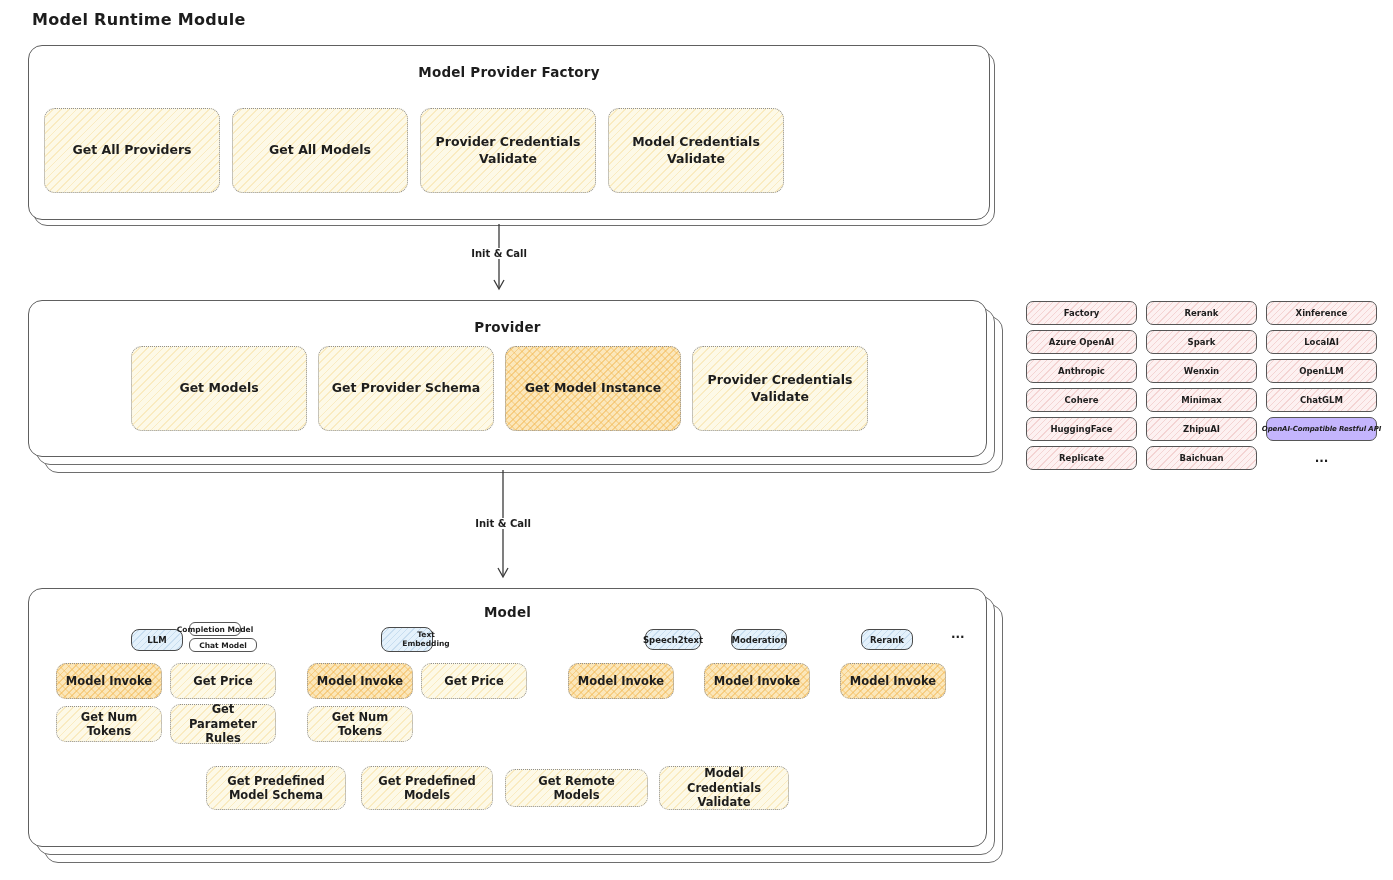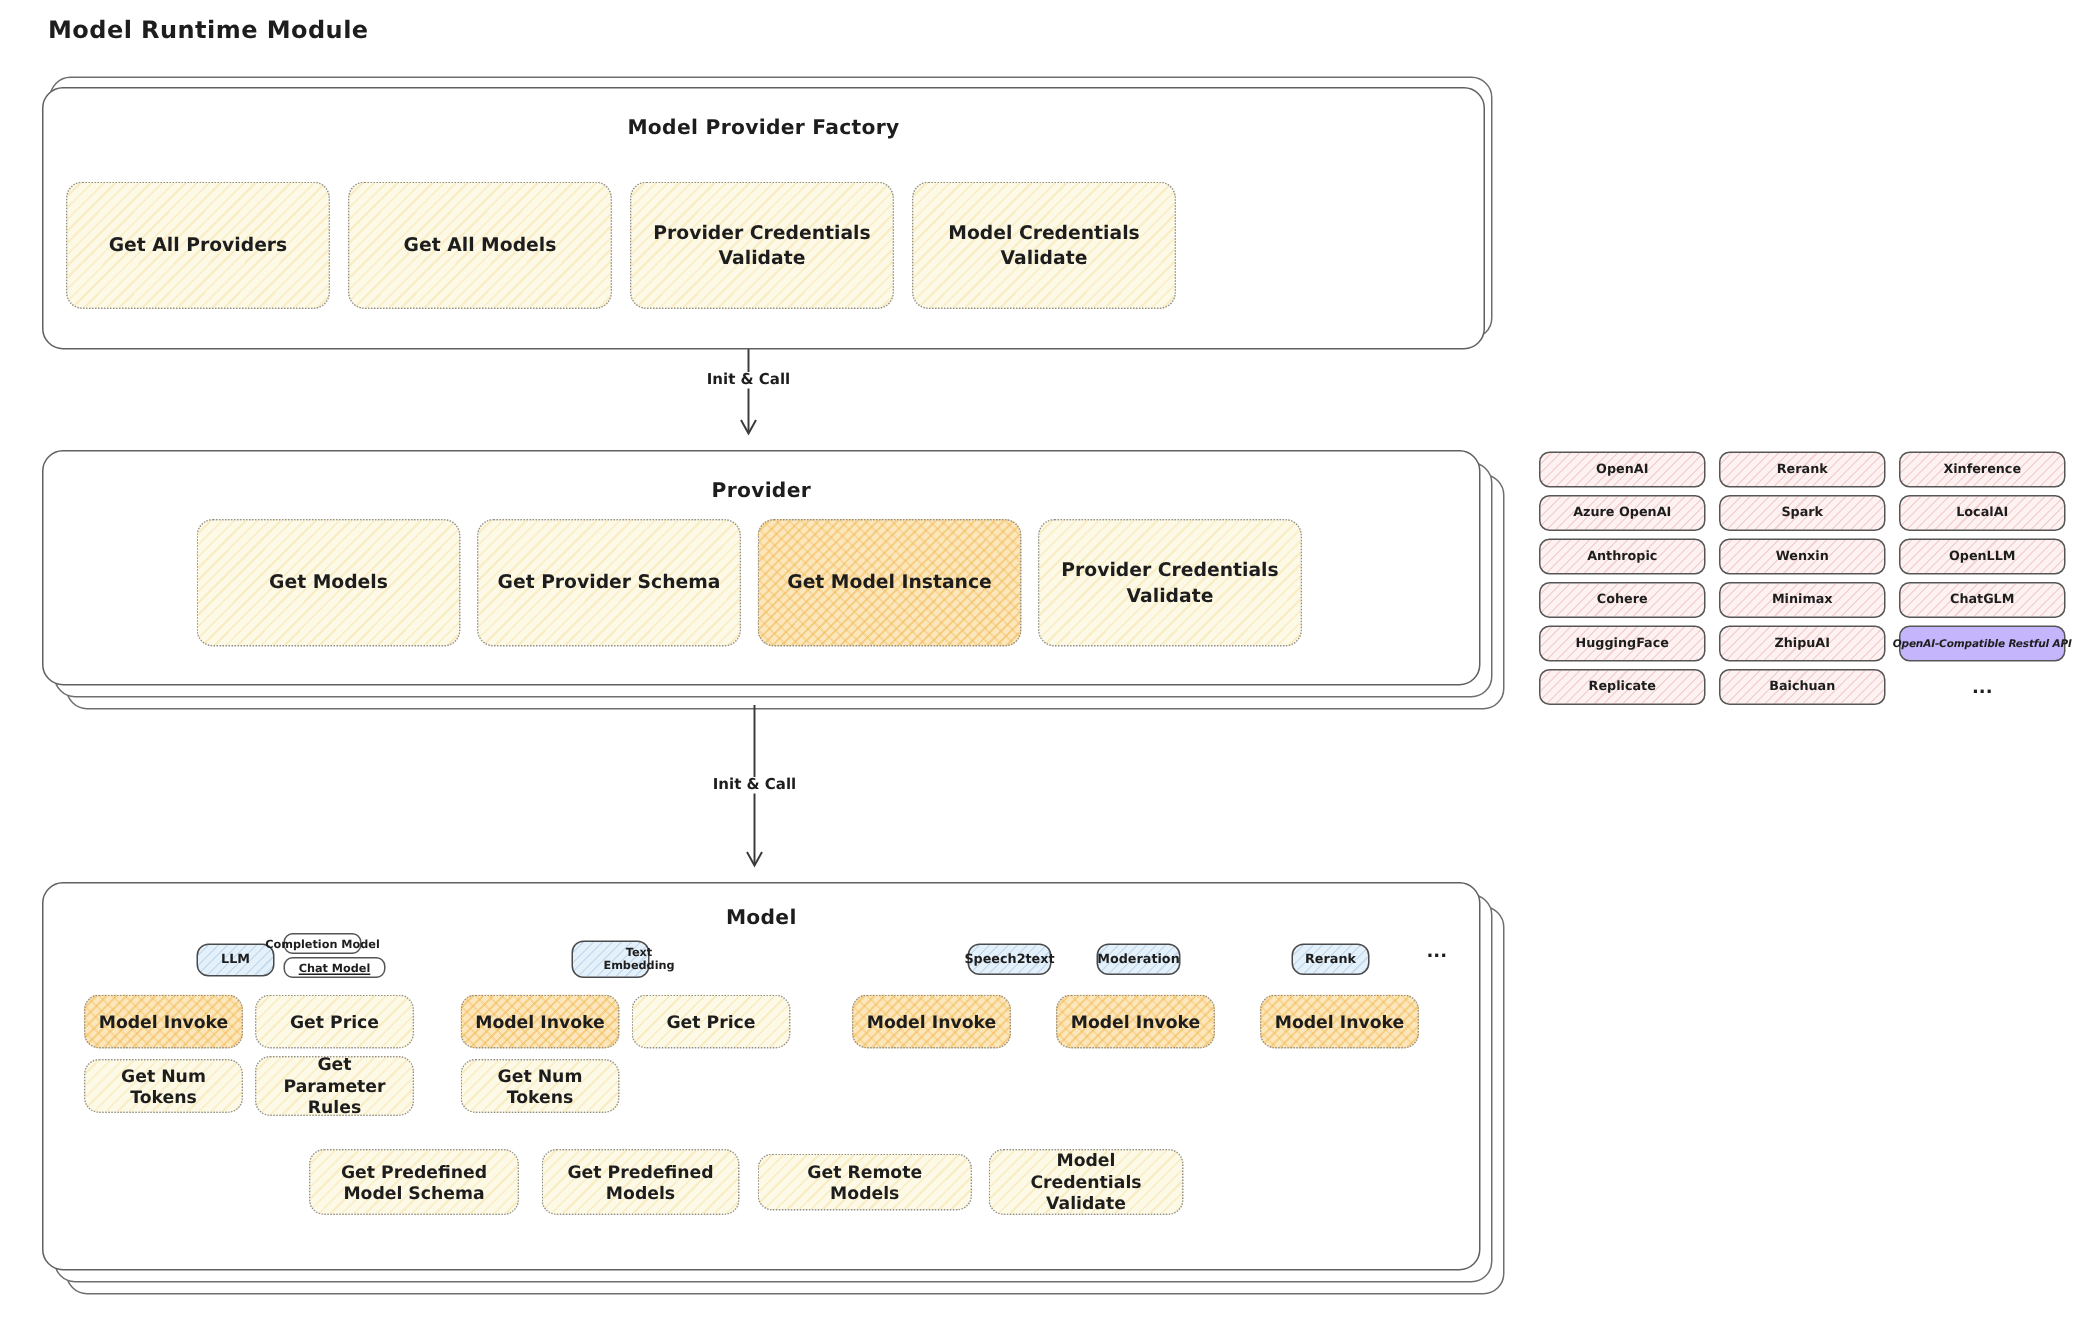--- a/index.html
+++ b/index.html
@@ -94,42 +94,42 @@
   </div>
 
   <div class="arrow" style="left:495px;top:470px;width:16px;height:114px;">
     <svg width="16" height="114" viewBox="0 0 16 114">
       <line x1="8" y1="0" x2="8" y2="106" stroke="#3a3a3a" stroke-width="1.3"></line>
       <path d="M3 98 L8 107 L13 98" fill="none" stroke="#3a3a3a" stroke-width="1.3"></path>
     </svg>
     <span class="arrow-label" style="top:48px;">Init &amp; Call</span>
   </div>
 
-  <section class="big-box" style="left:28px;top:58px;width:960px;height:173px;">
+  <section class="big-box" style="left:28px;top:45px;width:960px;height:173px;">
     <div class="box-title">Model Provider Factory</div>
     <div class="big-row" id="factory-buttons" style="left:15px;top:62px;gap:12px;">
         <div class="node">Get All Providers</div>
         <div class="node">Get All Models</div>
         <div class="node">Provider Credentials Validate</div>
         <div class="node">Model Credentials Validate</div>
       </div>
   </section>
 
   <section class="big-box" style="left:28px;top:300px;width:957px;height:155px;">
     <div class="box-title">Provider</div>
     <div class="big-row" id="provider-buttons" style="left:102px;top:45px;gap:11px;">
         <div class="node">Get Models</div>
         <div class="node">Get Provider Schema</div>
         <div class="node hl">Get Model Instance</div>
         <div class="node">Provider Credentials Validate</div>
       </div>
   </section>
 
   <div class="chip-grid" id="provider-catalog">
-      <div class="chip">OpenAI</div>
+      <div class="chip">Factory</div>
       <div class="chip">Rerank</div>
       <div class="chip">Xinference</div>
       <div class="chip">Azure OpenAI</div>
       <div class="chip">Spark</div>
       <div class="chip">LocalAI</div>
       <div class="chip">Anthropic</div>
       <div class="chip">Wenxin</div>
       <div class="chip">OpenLLM</div>
       <div class="chip">Cohere</div>
       <div class="chip">Minimax</div>
@@ -140,21 +140,21 @@
       <div class="chip">Replicate</div>
       <div class="chip">Baichuan</div>
       <div class="chip none">...</div>
     </div>
 
   <section class="big-box" id="model-box" style="left:28px;top:588px;width:957px;height:257px;">
     <div class="box-title" style="top:15px;">Model</div>
     <div class="ellipsis" style="left: 922px; top: 38px;">...</div>
   <div class="tab blue" style="left: 102px; top: 40px; width: 52px; height: 22px;">LLM</div>
       <div class="tab white" style="left: 160px; top: 33px; width: 52px; height: 14px;">Completion Model</div>
-      <div class="tab white" style="left: 160px; top: 49px; width: 68px; height: 14px; text-decoration: underline;">Chat Model</div>
+      <div class="tab white" style="left: 160px; top: 49px; width: 68px; height: 14px;">Chat Model</div>
       <div class="node sm hl" style="left: 27px; top: 74px; width: 106px; height: 36px;">Model Invoke</div>
       <div class="node sm" style="left: 141px; top: 74px; width: 106px; height: 36px;">Get Price</div>
       <div class="node sm" style="left: 27px; top: 117px; width: 106px; height: 36px;">Get Num Tokens</div>
       <div class="node sm" style="left: 141px; top: 115px; width: 106px; height: 40px;">Get Parameter Rules</div>
       <div class="tab blue two-line" style="left: 352px; top: 38px; width: 52px; height: 25px; padding-left: 38px;">Text Embedding</div>
       <div class="node sm hl" style="left: 278px; top: 74px; width: 106px; height: 36px;">Model Invoke</div>
       <div class="node sm" style="left: 392px; top: 74px; width: 106px; height: 36px;">Get Price</div>
       <div class="node sm" style="left: 278px; top: 117px; width: 106px; height: 36px;">Get Num Tokens</div>
       <div class="tab blue" style="left: 568px; top: 40px; width: 56px; height: 21px; margin-left: 48px;">Speech2text</div>
       <div class="node sm hl" style="left: 539px; top: 74px; width: 106px; height: 36px;">Model Invoke</div>

